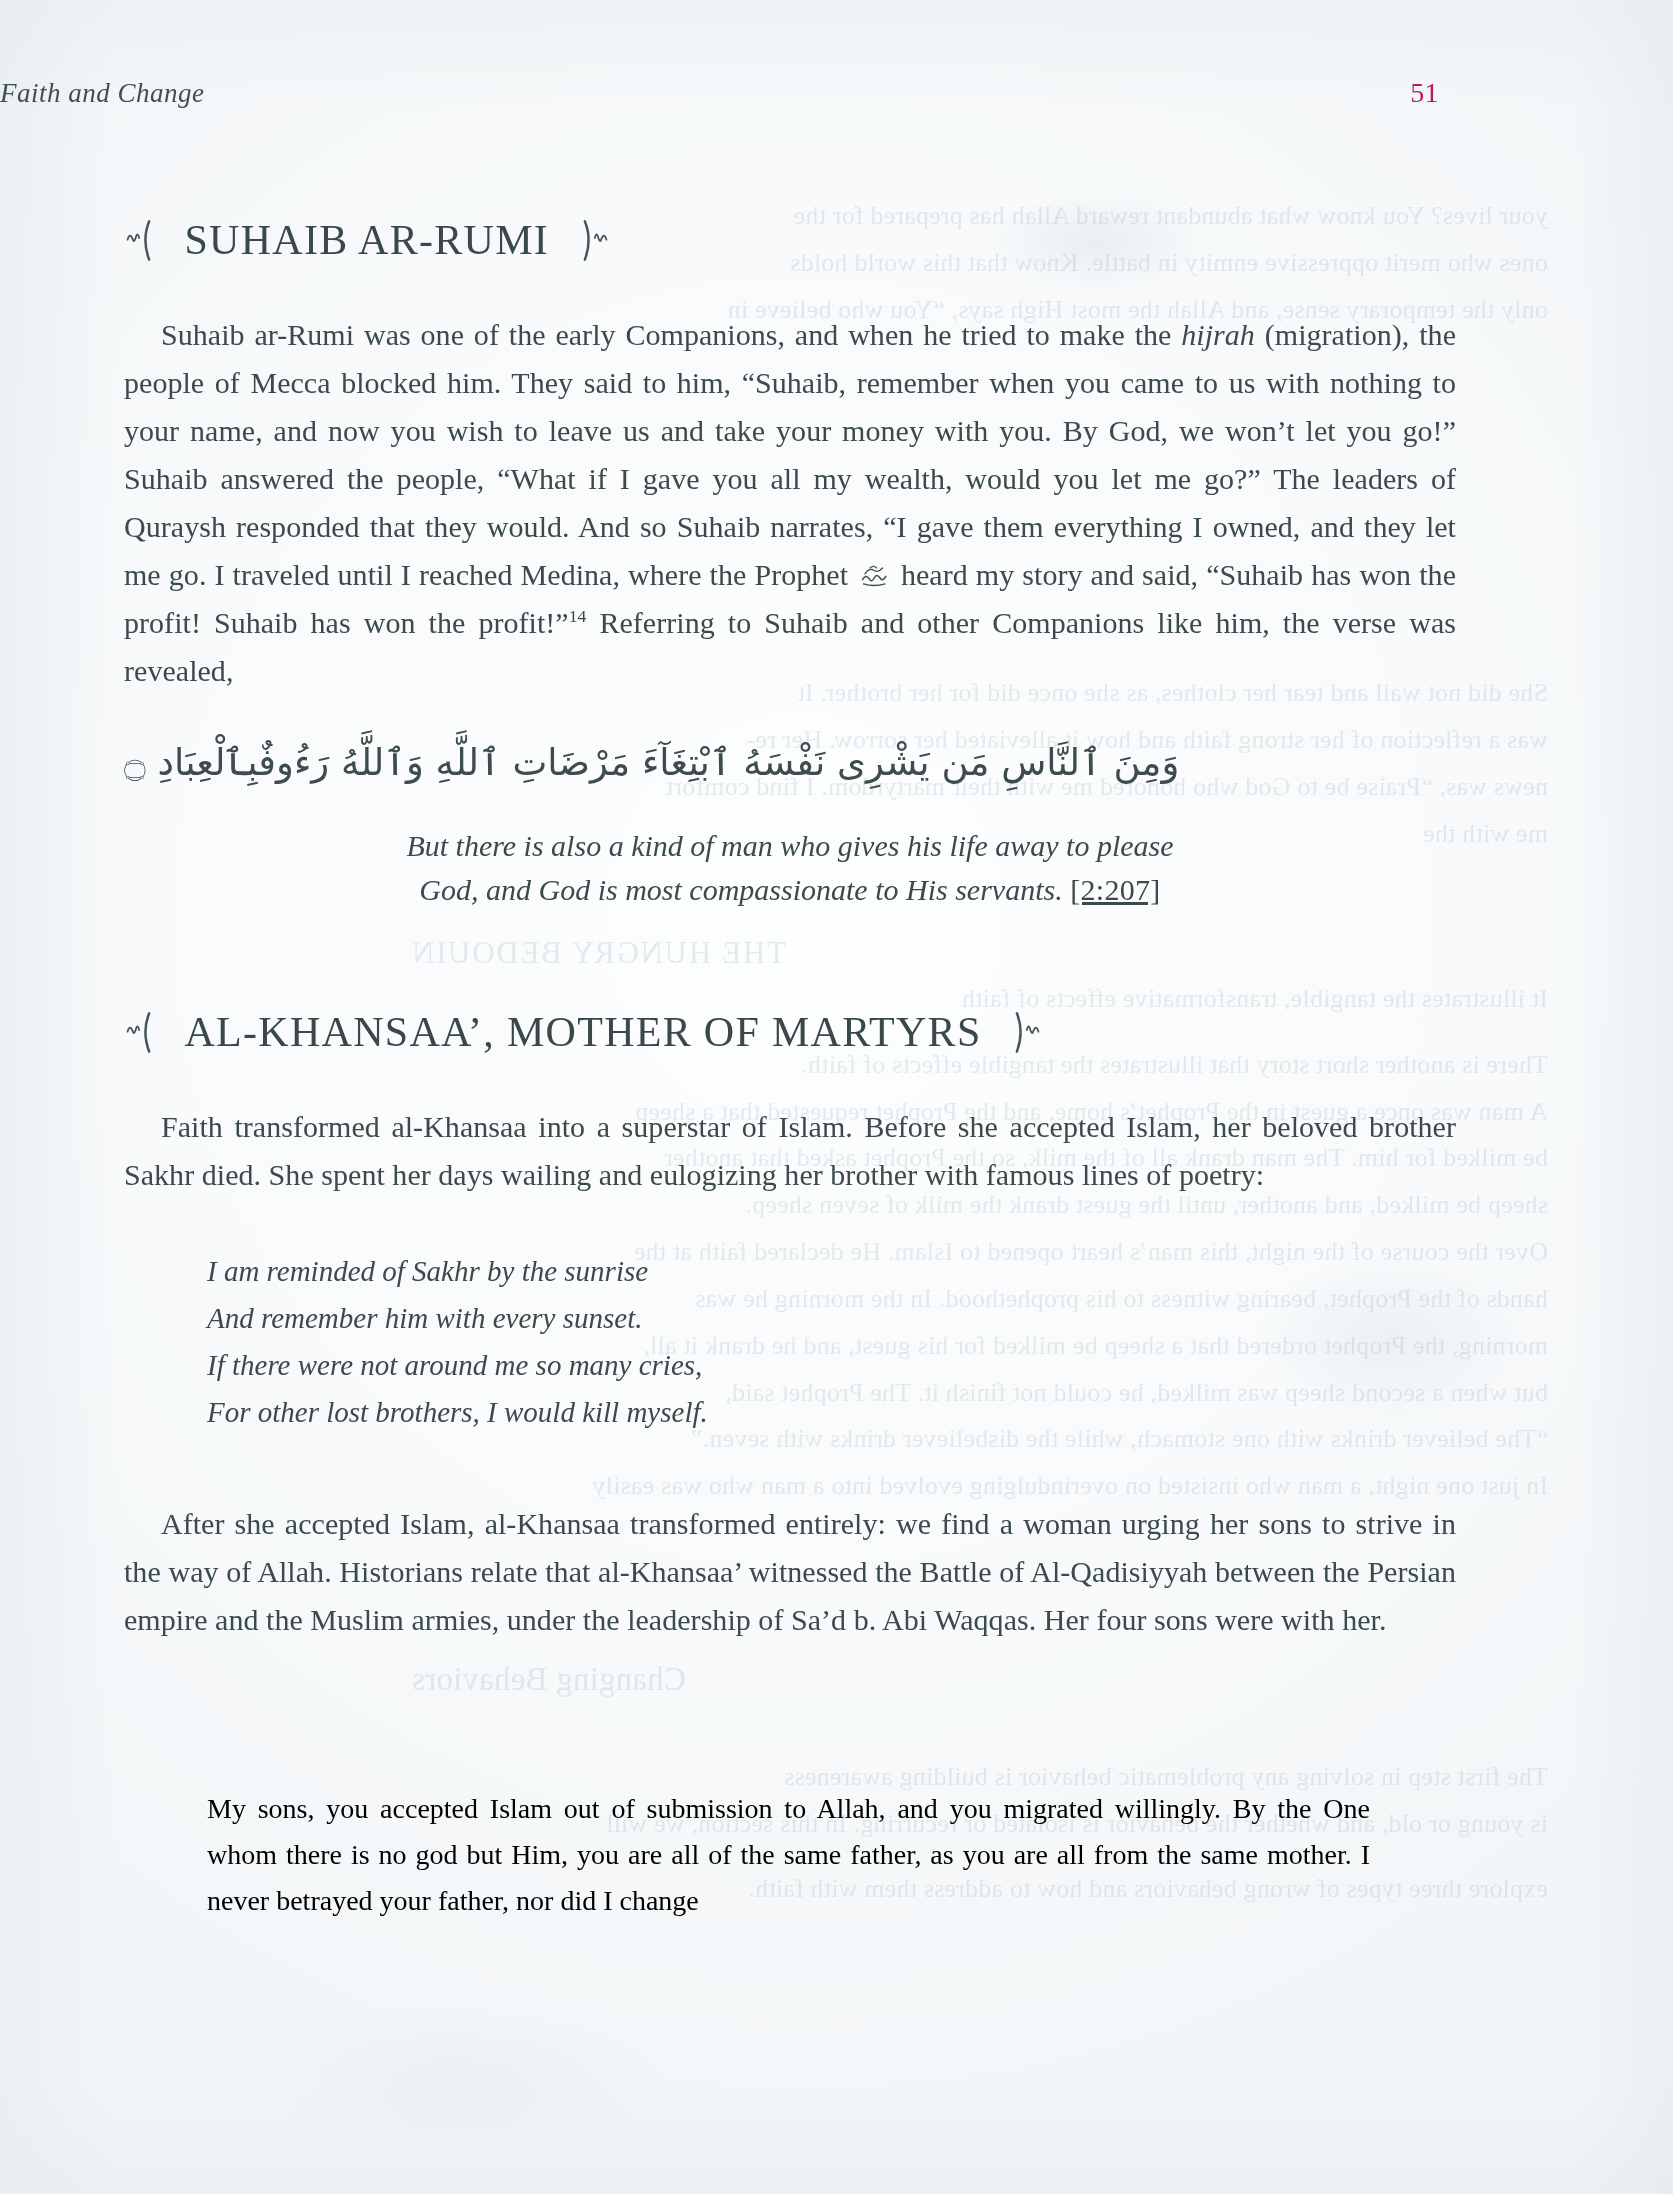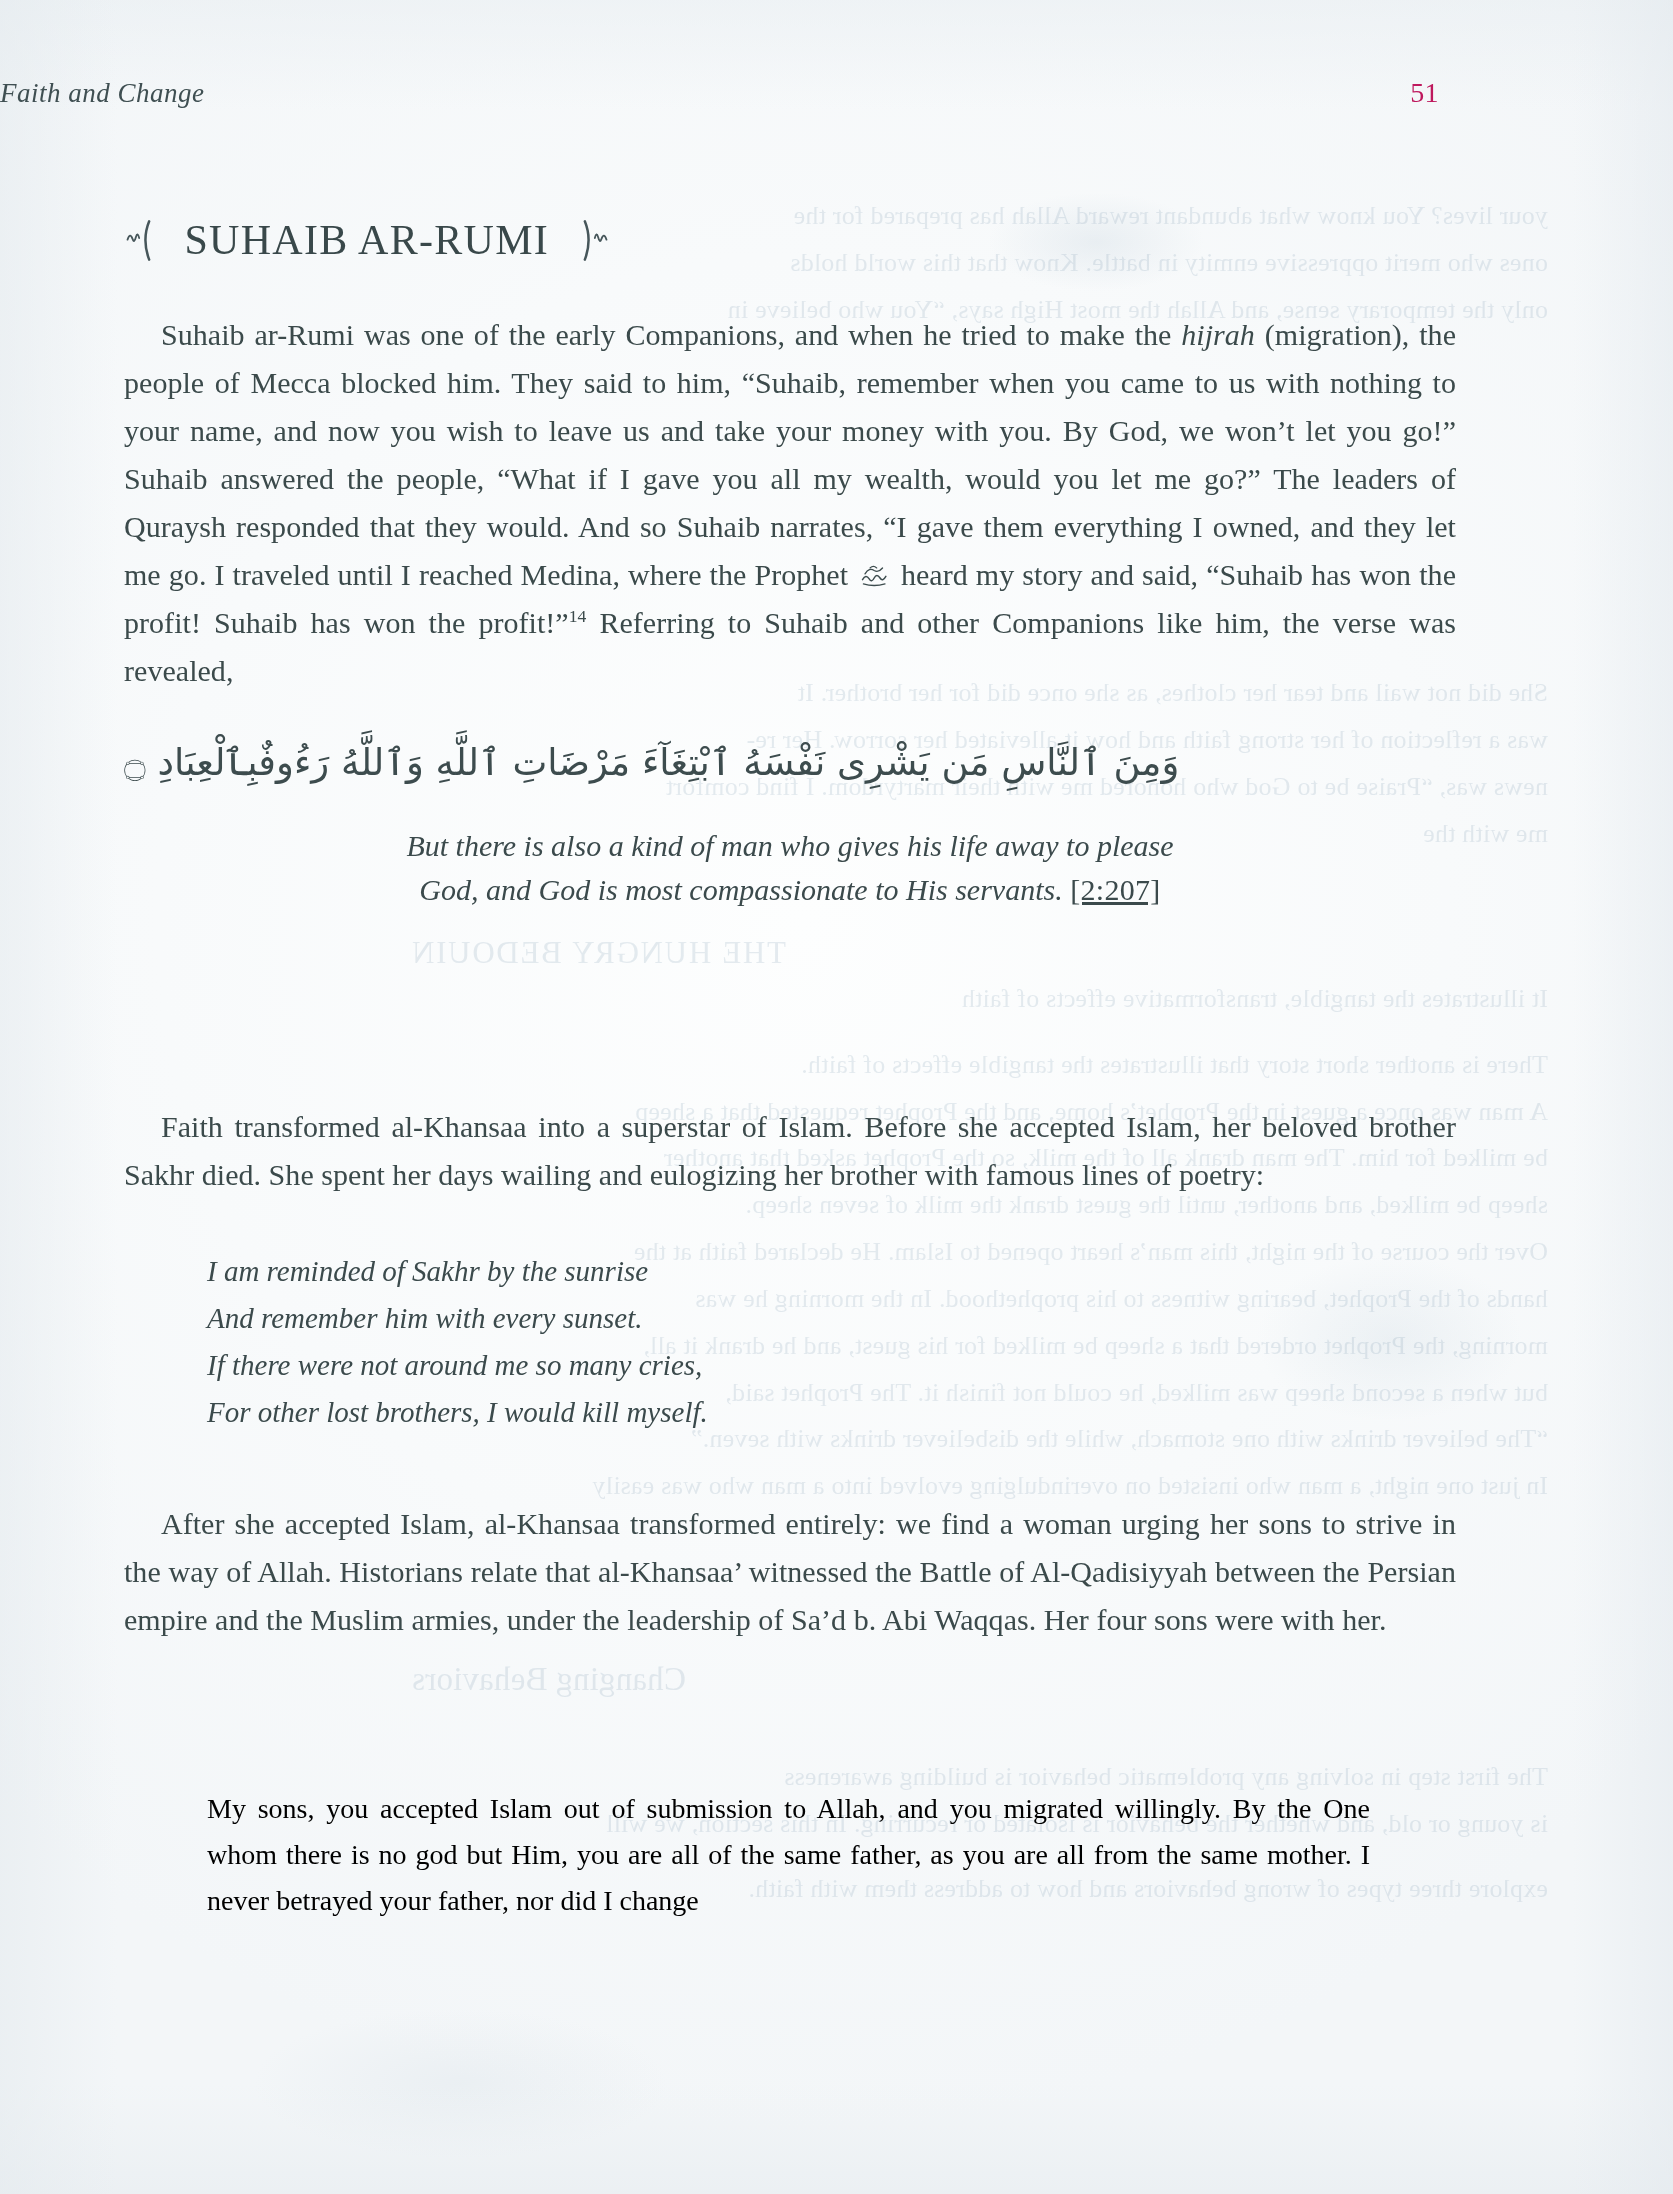--- a/index.html
+++ b/index.html
@@ -213,20 +213,37 @@
   <div class="col arabic" style="top:733px;">وَمِنَ ٱلنَّاسِ مَن يَشْرِى نَفْسَهُ ٱبْتِغَآءَ مَرْضَاتِ ٱللَّهِ وَٱللَّهُ رَءُوفٌبِٱلْعِبَادِ ۝</div>
 
   <div class="col trans" style="top:824px;">
     <div>But there is also a kind of man who gives his life away to please</div>
     <div>
       <span>God, and God is most compassionate to His servants.</span>
       <span class="cite">[2:207]</span>
     </div>
   </div>
 
+  <div class="col" style="top:1008px;">
+    <div class="heading">
+      <span class="orn orn-l">
+        <svg width="47" height="45" viewBox="0 0 56 54">
+          <path d="M4 26 q3 -9 6 -1 q2 6 4 -2 q2 -7 4 1" fill="none" stroke="#46565a" stroke-width="2.2" stroke-linecap="round"></path>
+          <path d="M30 4 q-9 22 0 46" fill="none" stroke="#46565a" stroke-width="3" stroke-linecap="round"></path>
+        </svg>
+      </span>
+      <span class="htext">AL-KHANSAA’, MOTHER OF MARTYRS</span>
+      <span class="orn orn-r">
+        <svg width="47" height="45" viewBox="0 0 56 54">
+          <path d="M26 4 q9 22 0 46" fill="none" stroke="#46565a" stroke-width="3" stroke-linecap="round"></path>
+          <path d="M52 26 q-3 -9 -6 -1 q-2 6 -4 -2 q-2 -7 -4 1" fill="none" stroke="#46565a" stroke-width="2.2" stroke-linecap="round"></path>
+        </svg>
+      </span>
+    </div>
+  </div>
 
   <div class="col body" style="top:1103px;">
     <span class="ind"></span><span>Faith transformed al-Khansaa into a superstar of Islam. Before she accepted Islam, her beloved brother Sakhr died. She spent her days wailing and eulogizing her brother with famous lines of poetry:</span>
   </div>
 
   <div class="col poetry" style="top:1248px;left:207px;width:1238px;">
     <div>I am reminded of Sakhr by the sunrise</div>
     <div>And remember him with every sunset.</div>
     <div>If there were not around me so many cries,</div>
     <div>For other lost brothers, I would kill myself.</div>

